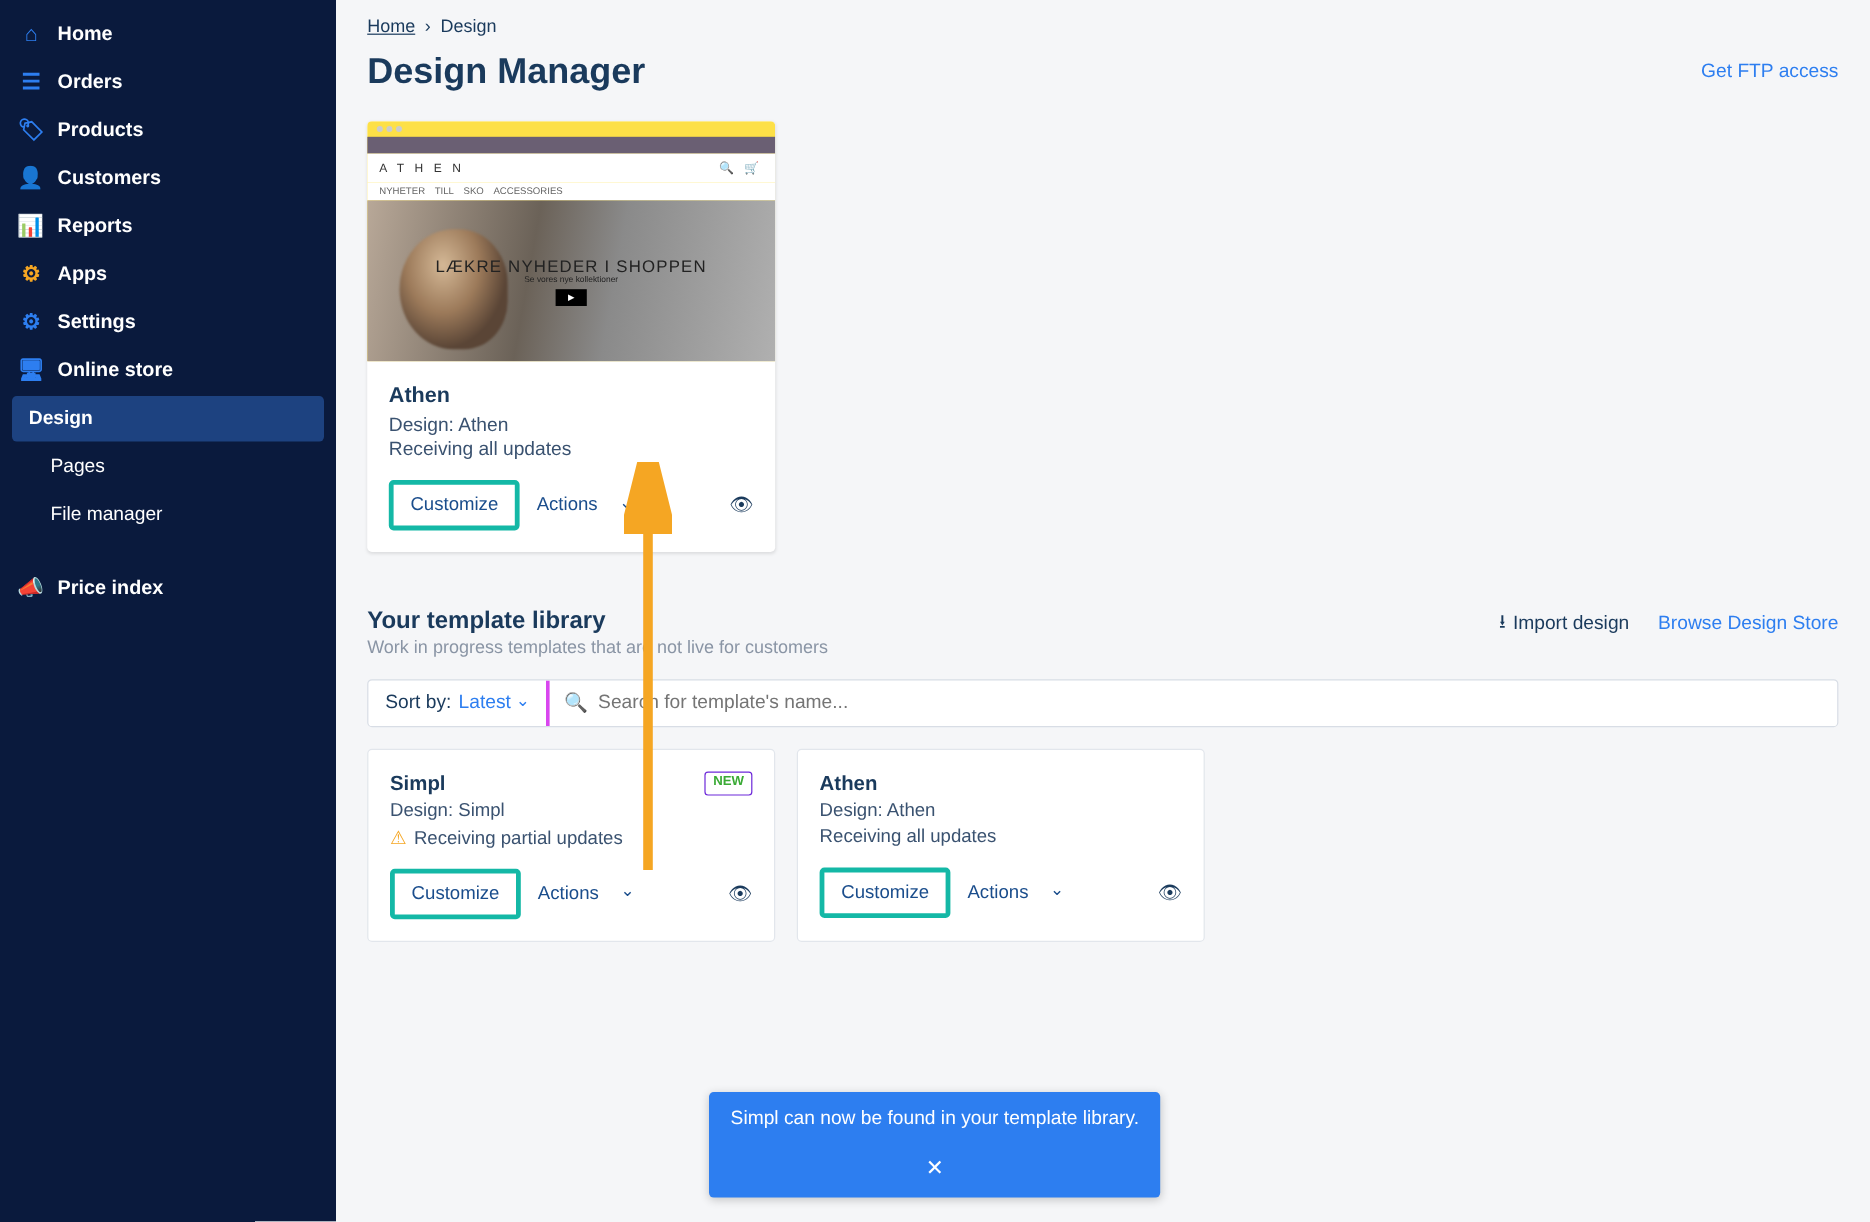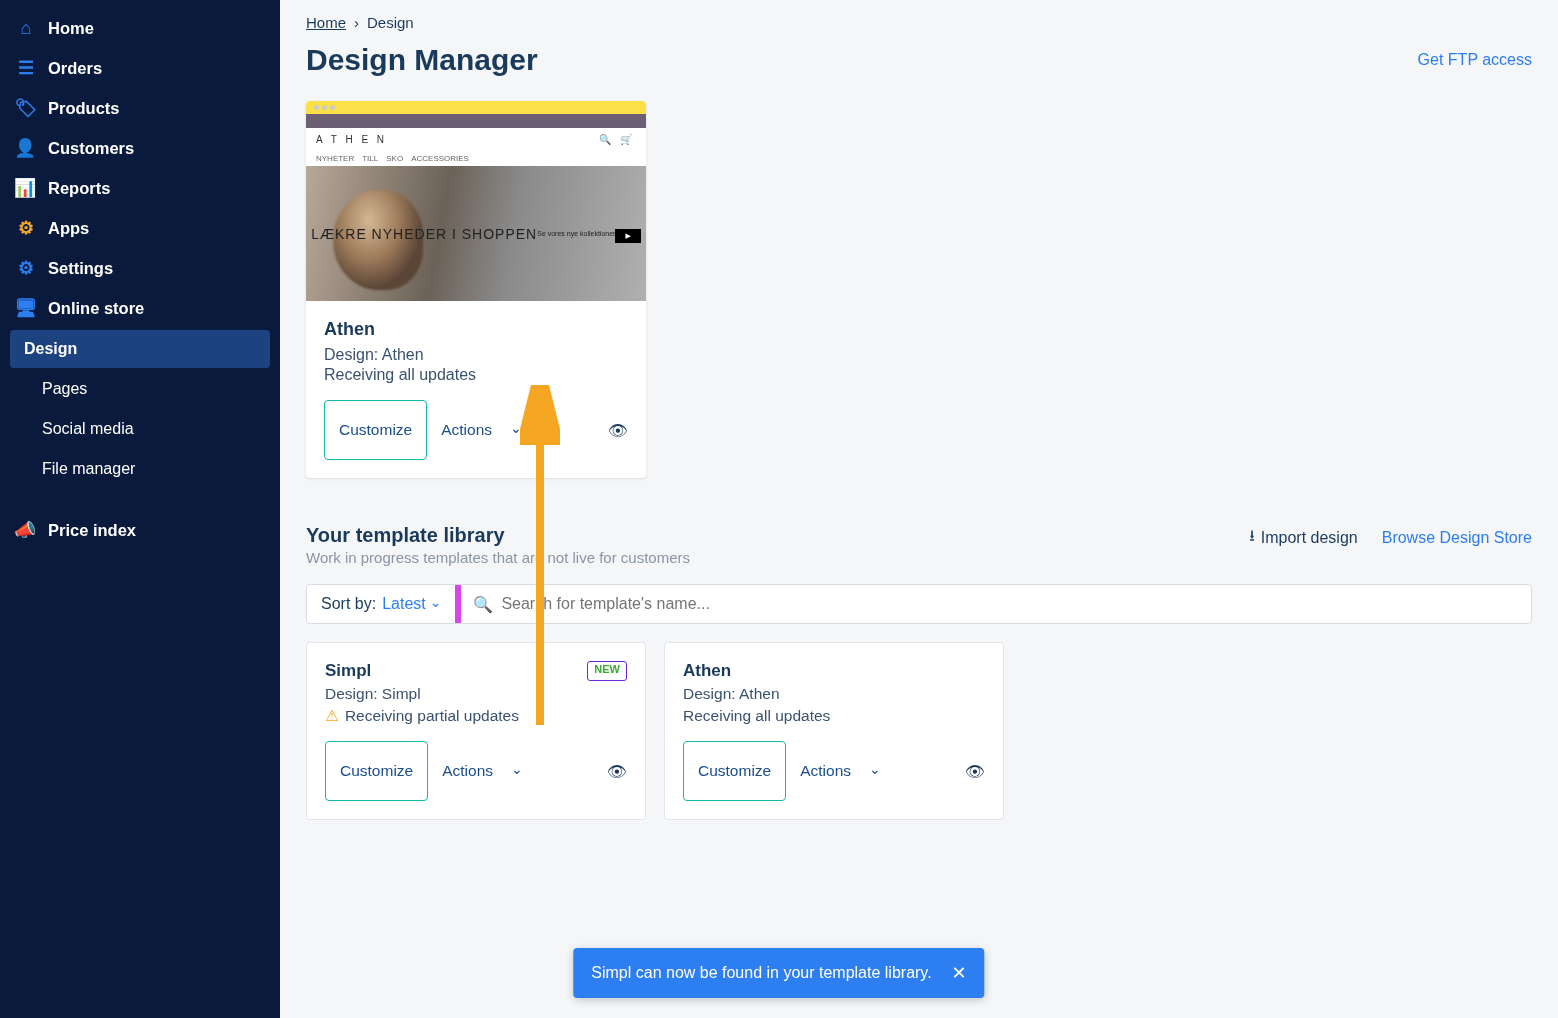--- a/index.html
+++ b/index.html
@@ -75,52 +75,52 @@
 .preview {
   height: 200px;
   display:flex; flex-direction:column;
   background:#fde047;
 }
 .preview-dots{ padding:4px 8px; display:flex; gap:3px;}
 .preview-dots span{width:5px;height:5px;border-radius:50%;background:#ccc;display:inline-block;}
 .preview-bar{height:14px;background:#6a5f73;}
 .preview-logo{background:#fff;padding:6px 10px;display:flex;align-items:center;justify-content:space-between;font-size:10px;letter-spacing:3px;color:#333;}
 .preview-nav{background:#fff;padding:3px 10px;font-size:8px;color:#666;display:flex;gap:8px;}
-.preview-hero{flex:1;background:linear-gradient(100deg,#b8a898 0%,#6b6258 40%,#8a8a8a 60%,#b0b0b0 100%);display:flex;align-items:center;justify-content:center;flex-direction:row;color:#222;position:relative;}
+.preview-hero{flex:1;background:linear-gradient(100deg,#b8a898 0%,#6b6258 40%,#8a8a8a 60%,#b0b0b0 100%);display:flex;align-items:center;justify-content:center;flex-direction:column;color:#222;position:relative;}
 .preview-hero::before{content:"";position:absolute;left:8%;top:18%;width:90px;height:100px;background:radial-gradient(ellipse at 40% 30%, #d4b896 0%, #9c7a5a 40%, #5a4536 70%);border-radius:50% 45% 40% 50%;filter:blur(1px);}
 .preview-hero-text{font-size:14px;letter-spacing:1px;z-index:1;}
 .preview-hero-sub{font-size:7px;z-index:1;}
 .preview-hero-btn{background:#000;color:#fff;font-size:7px;padding:3px 10px;margin-top:4px;z-index:1;}
 .card-body{padding:18px;}
 .card-body h3{font-size:18px;font-weight:600;margin-bottom:6px;}
 .card-body p{font-size:16px;color:#3a5270;margin-bottom:2px;}
 .card-actions{display:flex;align-items:center;gap:14px;margin-top:16px;}
-.btn{border:1px solid #14b8a6;background:#fff;color:#1a4d8c;padding:20px 14px;border-radius:4px;font-size:15.5px;cursor:pointer;}
+.btn{border:4px solid #14b8a6;background:#fff;color:#1a4d8c;padding:8px 14px;border-radius:4px;font-size:15.5px;cursor:pointer;}
 .actions-link{color:#1a4d8c;display:flex;align-items:flex-end;gap:18px;cursor:pointer;font-size:15.5px;}
 .eye{margin-left:auto;cursor:pointer;color:#1a3a5c;}
 .section2{margin-top:46px;}
 .section2-head{display:flex;justify-content:space-between;align-items:flex-start;}
 .section2-head h2{font-size:20px;font-weight:700;}
 .section2-head .sub{font-size:15px;color:#8a95a5;margin-top:2px;}
 .section2-head .actions{display:flex;gap:24px;align-items:center;}
 .import{display:flex;align-items:center;gap:6px;color:#1a3a5c;cursor:pointer;font-size:16px;}
 .filterbar{display:flex;margin-top:18px;border:1px solid #d8dde5;border-radius:4px;background:#fff;overflow:hidden;}
-.sortbox{padding:10px 14px;border-right:6px solid #d946ef;display:flex;align-items:center;gap:6px;font-size:16px;}
+.sortbox{padding:10px 14px;border-right:3px solid #d946ef;display:flex;align-items:center;gap:6px;font-size:16px;}
 .sortbox .v{color:#2d7ef0;display:flex;align-items:center;gap:4px;}
 .searchbox{flex:1;display:flex;align-items:center;padding:0 12px;gap:8px;}
 .searchbox input{border:none;outline:none;flex:1;font-size:16px;}
 .cards-row{display:flex;gap:18px;margin-top:18px;}
 .tcard{background:#fff;border:1px solid #e2e6ec;border-radius:4px;width:340px;padding:18px;}
 .tcard .th{display:flex;justify-content:space-between;}
 .tcard h4{font-size:17px;font-weight:700;}
 .badge{border:1px solid #6d28d9;color:#3aaa35;font-size:11px;padding:1px 6px;border-radius:3px;font-weight:600;}
 .tcard p{font-size:15.5px;color:#3a5270;margin-top:4px;}
 .warn{display:flex;align-items:center;gap:6px;}
 .warn-icon{color:#f5a623;}
-.toast{position:absolute;bottom:20px;left:50%;transform:translateX(-50%);background:#2d7ef0;color:#fff;padding:14px 18px;border-radius:4px;display:flex;align-items:center;gap:20px;font-size:16px;box-shadow:0 2px 8px rgba(0,0,0,.2);}
+.toast{position:absolute;bottom:20px;left:50%;transform:translateX(-50%);background:#2d7ef0;color:#fff;padding:14px 18px;border-radius:4px;display:flex;align-items:center;gap:20px;font-size:16px;box-shadow:0 2px 8px rgba(0,0,0,.2);flex-direction:column;}
 .toast .x{cursor:pointer;font-size:18px;}
 .arrow-annot{position:absolute;left:520px;top:385px;pointer-events:none;}
 svg{display:block;}
 .chev::after{content:"⌄";font-size:14px;display:inline-block;transform:translateY(-2px);}
 </style>
 </head>
 <body>
 
 <div class="sidebar">
   <div class="nav-item">
@@ -151,21 +151,20 @@
       <span class="nav-icon">⚙</span>
       <span>Settings</span>
     </div>
 
   <div class="nav-item">
       <span class="nav-icon">🖥</span>
       <span>Online store</span>
     </div>
   <div class="sub-item active">Design</div>
   <div class="sub-item sub-sub">Pages</div>
-  <div class="sub-item sub-sub">Social media</div>
   <div class="sub-item sub-sub">File manager</div>
 
   <div style="height:20px;"></div>
   <div class="nav-item">
       <span class="nav-icon">📣</span>
       <span>Price index</span>
     </div>
 </div>
 
 <div class="main">

